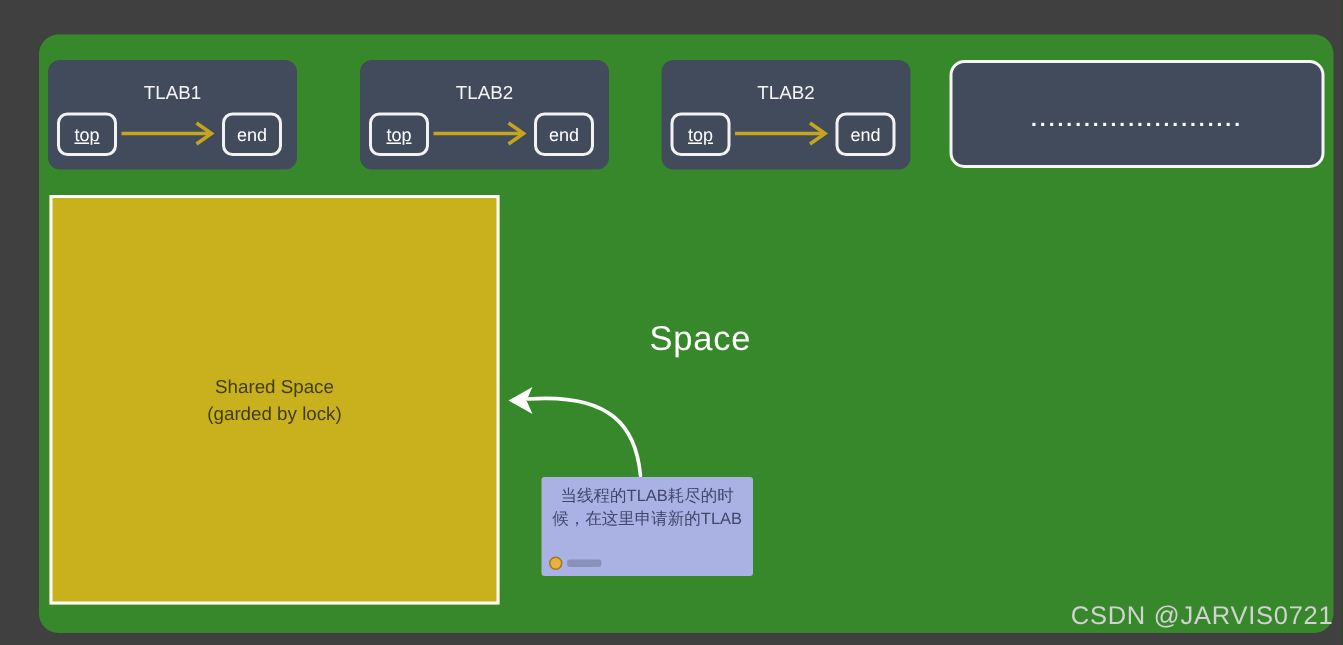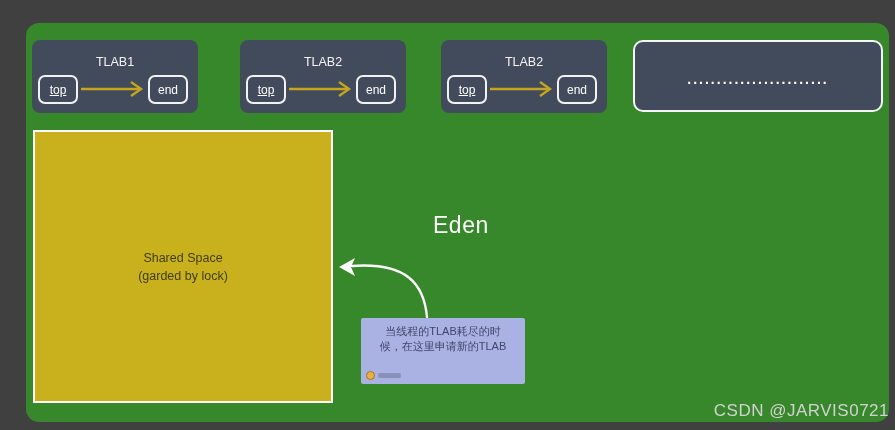--- a/index.html
+++ b/index.html
@@ -54,21 +54,21 @@
   .ss-text { text-align:center; color:#413d16; font-size:12.5px; line-height:18px; }
 
   
   .eden-label {
     position:absolute; left:433px; top:212px;
     color:#fdfdfd; font-size:23px; letter-spacing:0.5px;
   }
 
   
   .note {
-    position:absolute; left:361px; top:318px; width:164px; height:66px;
+    position:absolute; left:361px; top:318px; width:141px; height:66px;
     background:#a9b2e2; border-radius:2px;
     padding-top:6px; text-align:center;
   }
   .note-line { color:#42466b; font-size:11px; line-height:15px; }
   .note-author {
     position:absolute; left:5px; bottom:4px;
     display:flex; align-items:center; gap:3px;
   }
   .note-author-icon {
     width:9px; height:9px; border-radius:50%;
@@ -129,21 +129,21 @@
     <div class="dots">........................</div>
   </div>
 
   <div class="shared-space">
     <div class="ss-text">
       <div>Shared Space</div>
       <div>(garded by lock)</div>
     </div>
   </div>
 
-  <div class="eden-label">Eden</div>
+  <div class="eden-label">Space</div>
 
   <svg class="overlay" width="895" height="430" viewBox="0 0 895 430">
     <path d="M 427 317 C 424 285, 408 262, 352 266" fill="none" stroke="#fdfdfd" stroke-width="2.4" stroke-linecap="round"></path>
     <polygon points="339,267 355,258 351,267 355,276" fill="#fdfdfd"></polygon>
   </svg>
 
   <div class="note">
     <div class="note-line">当线程的TLAB耗尽的时</div>
     <div class="note-line">候，在这里申请新的TLAB</div>
     <div class="note-author">

